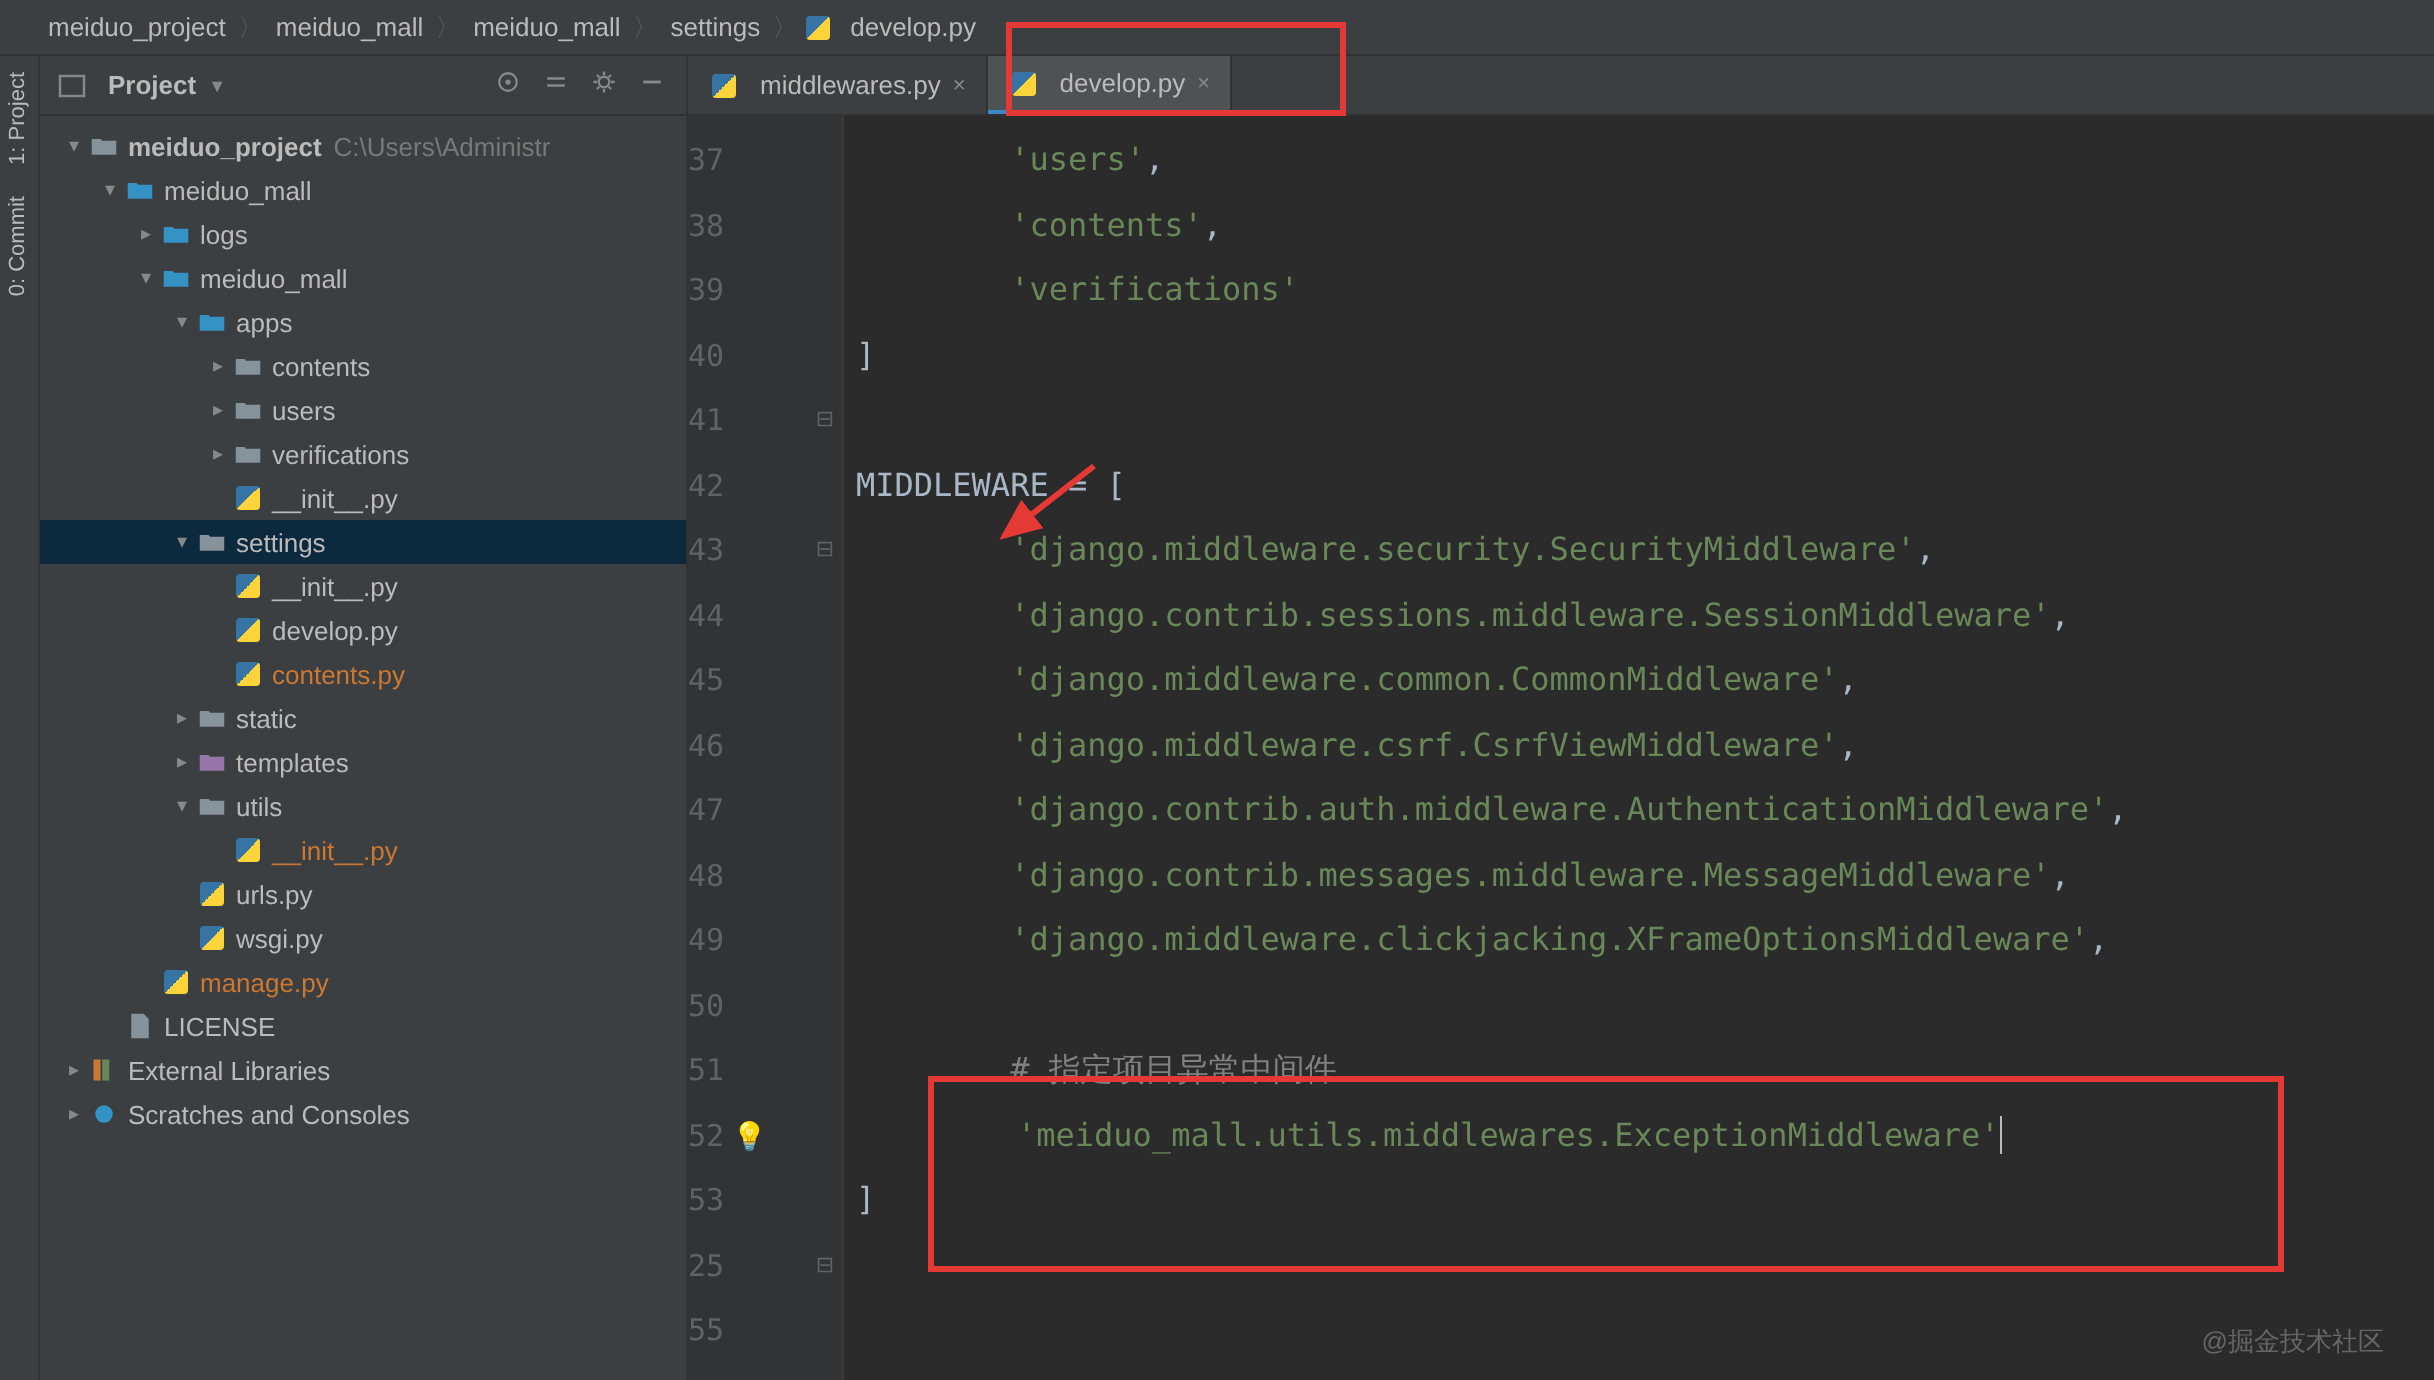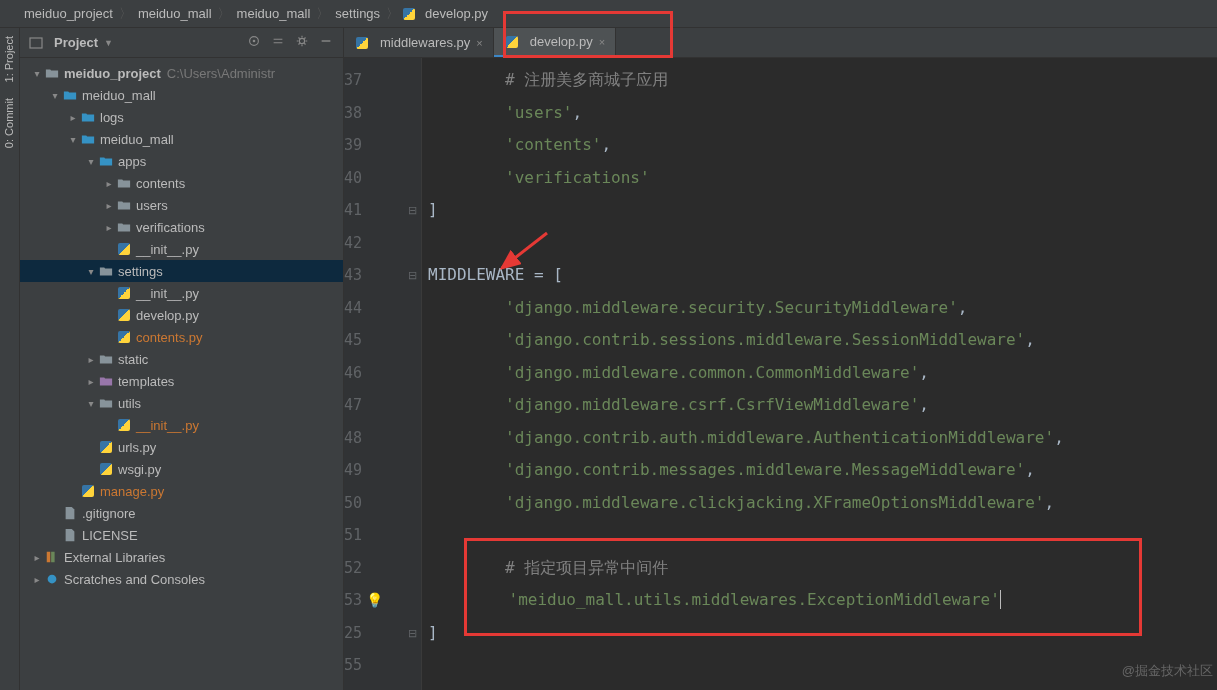--- a/index.html
+++ b/index.html
@@ -88,21 +88,21 @@
     .code-line { height: 32.5px; line-height: 32.5px; white-space: pre; }
     .c-comment { color: #808080; }
     .c-string { color: #6a8759; }
     .c-op { color: #a9b7c6; }
     .c-ident { color: #a9b7c6; }
     .caret { border-right: 1px solid #bbb; }
     .red-box-code { position: absolute; border: 3px solid #e53935; }
     .arrow-svg { position: absolute; }
     .bulb { position: absolute; color: #ffc107; font-size: 14px; }
     .watermark {
-      position: absolute; right: 4px; bottom: 10px;
+      position: absolute; right: 25px; bottom: 10px;
       color: #666; font-size: 13px;
     }
     .dropdown-chev { color: #888; font-size: 9px; margin-left: 2px; }
   </style>
 </head>
 <body>
 
 <div class="breadcrumb">
   <span class="breadcrumb-item">meiduo_project</span>
   <span class="breadcrumb-sep">〉</span>
@@ -336,30 +336,20 @@
           </span>
           <span class="tree-label">wsgi.py</span>
         </div>
         <div class="tree-row">
           <span class="tree-indent" style="width: 46px;"></span>
           <span class="chev"></span>
           <span class="ticon">
             <span class="pyicon"></span>
           </span>
           <span class="tree-label orange">manage.py</span>
-        </div>
-        <div class="tree-row">
-          <span class="tree-indent" style="width: 28px;"></span>
-          <span class="chev"></span>
-          <span class="ticon">
-            <svg width="14" height="14" viewBox="0 0 16 16">
-              <path d="M3 1h7l3 3v11H3z" fill="#87939a"></path>
-            </svg>
-          </span>
-          <span class="tree-label">.gitignore</span>
         </div>
         <div class="tree-row">
           <span class="tree-indent" style="width: 28px;"></span>
           <span class="chev"></span>
           <span class="ticon">
             <svg width="14" height="14" viewBox="0 0 16 16">
               <path d="M3 1h7l3 3v11H3z" fill="#87939a"></path>
             </svg>
           </span>
           <span class="tree-label">LICENSE</span>
@@ -452,21 +442,20 @@
       <div class="code" id="code-area">
         <svg class="arrow-svg" style="left:70px;top:170px;" width="60" height="50">
           <defs>
               <marker id="ah" markerWidth="8" markerHeight="8" refX="6" refY="3" orient="auto">
                 <path d="M0,0 L7,3 L0,6 Z" fill="#e53935"></path>
               </marker>
             </defs>
           <line x1="55" y1="5" x2="10" y2="40" stroke="#e53935" stroke-width="3" marker-end="url(#ah)"></line>
         </svg>
         <div class="red-box-code" style="left:42px;top:480px;width:678px;height:98px;"></div>
-      <div class="code-line"><span class="">        </span><span class="c-comment"># 注册美多商城子应用</span></div>
           <div class="code-line"><span class="">        </span><span class="c-string">'users'</span><span class="c-op">,</span></div>
           <div class="code-line"><span class="">        </span><span class="c-string">'contents'</span><span class="c-op">,</span></div>
           <div class="code-line"><span class="">        </span><span class="c-string">'verifications'</span></div>
           <div class="code-line"><span class="c-op">]</span></div>
           <div class="code-line"></div>
           <div class="code-line"><span class="c-ident">MIDDLEWARE </span><span class="c-op">= [</span></div>
           <div class="code-line"><span class="">        </span><span class="c-string">'django.middleware.security.SecurityMiddleware'</span><span class="c-op">,</span></div>
           <div class="code-line"><span class="">        </span><span class="c-string">'django.contrib.sessions.middleware.SessionMiddleware'</span><span class="c-op">,</span></div>
           <div class="code-line"><span class="">        </span><span class="c-string">'django.middleware.common.CommonMiddleware'</span><span class="c-op">,</span></div>
           <div class="code-line"><span class="">        </span><span class="c-string">'django.middleware.csrf.CsrfViewMiddleware'</span><span class="c-op">,</span></div>

